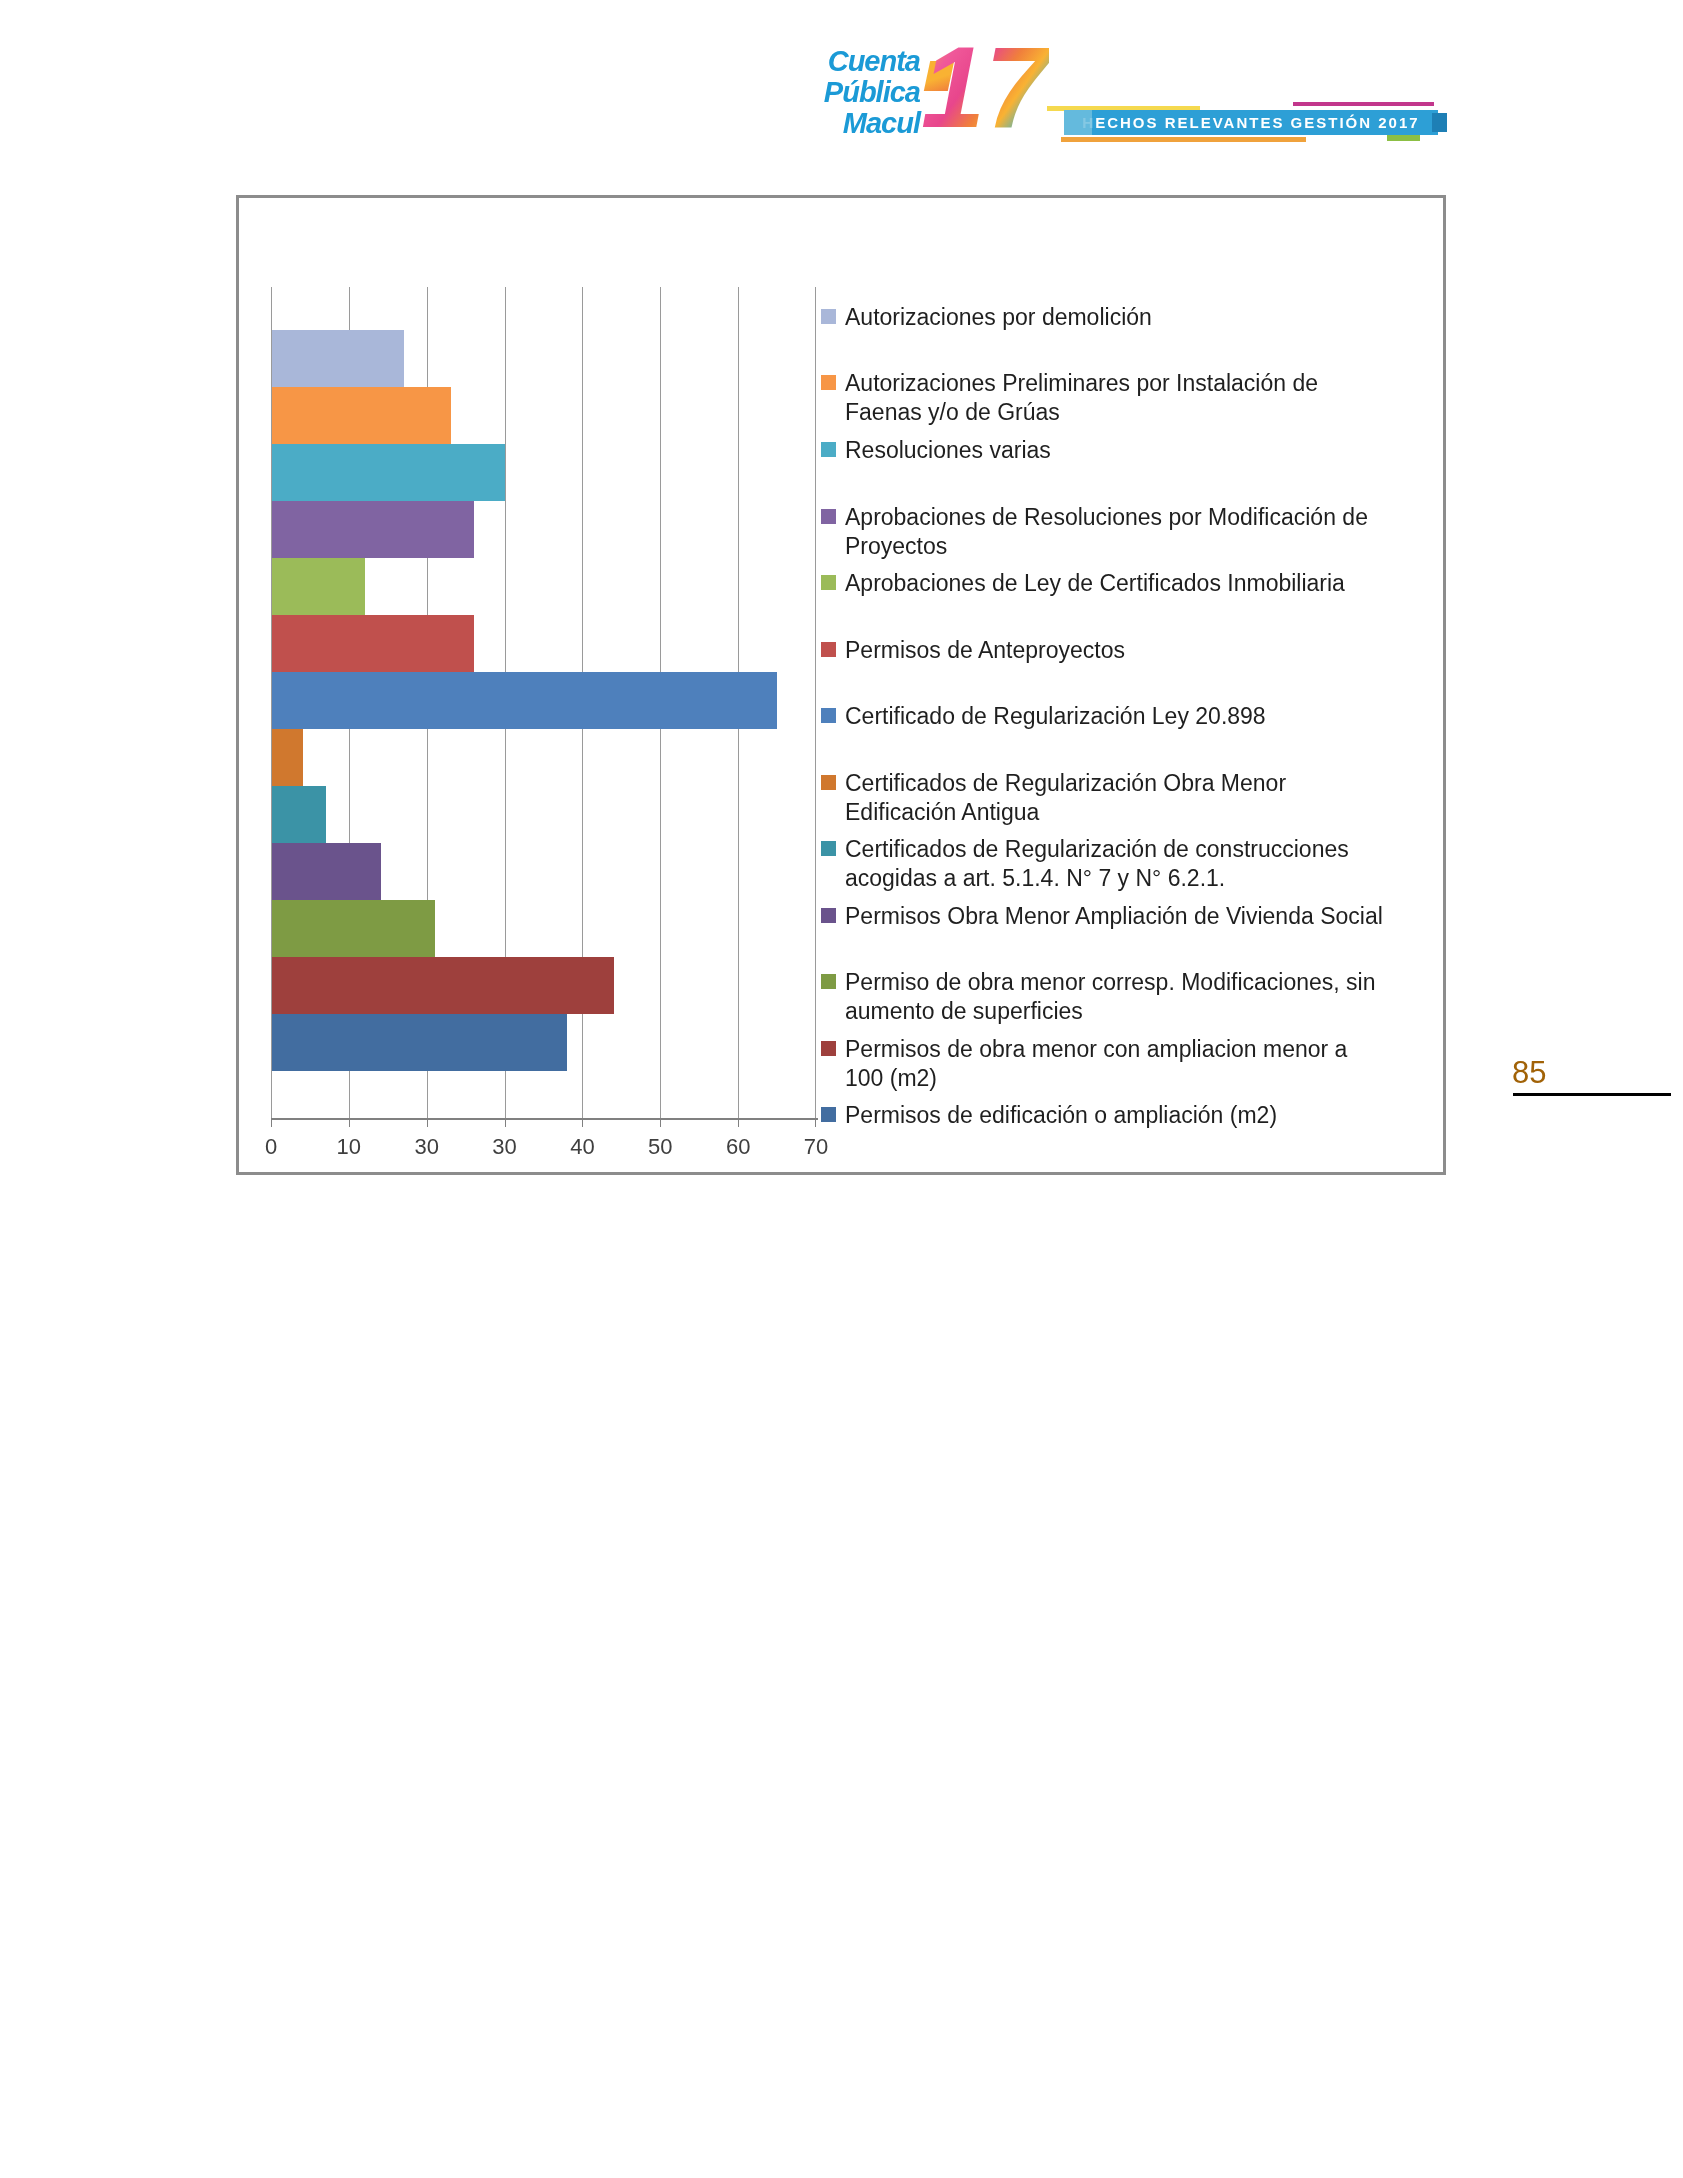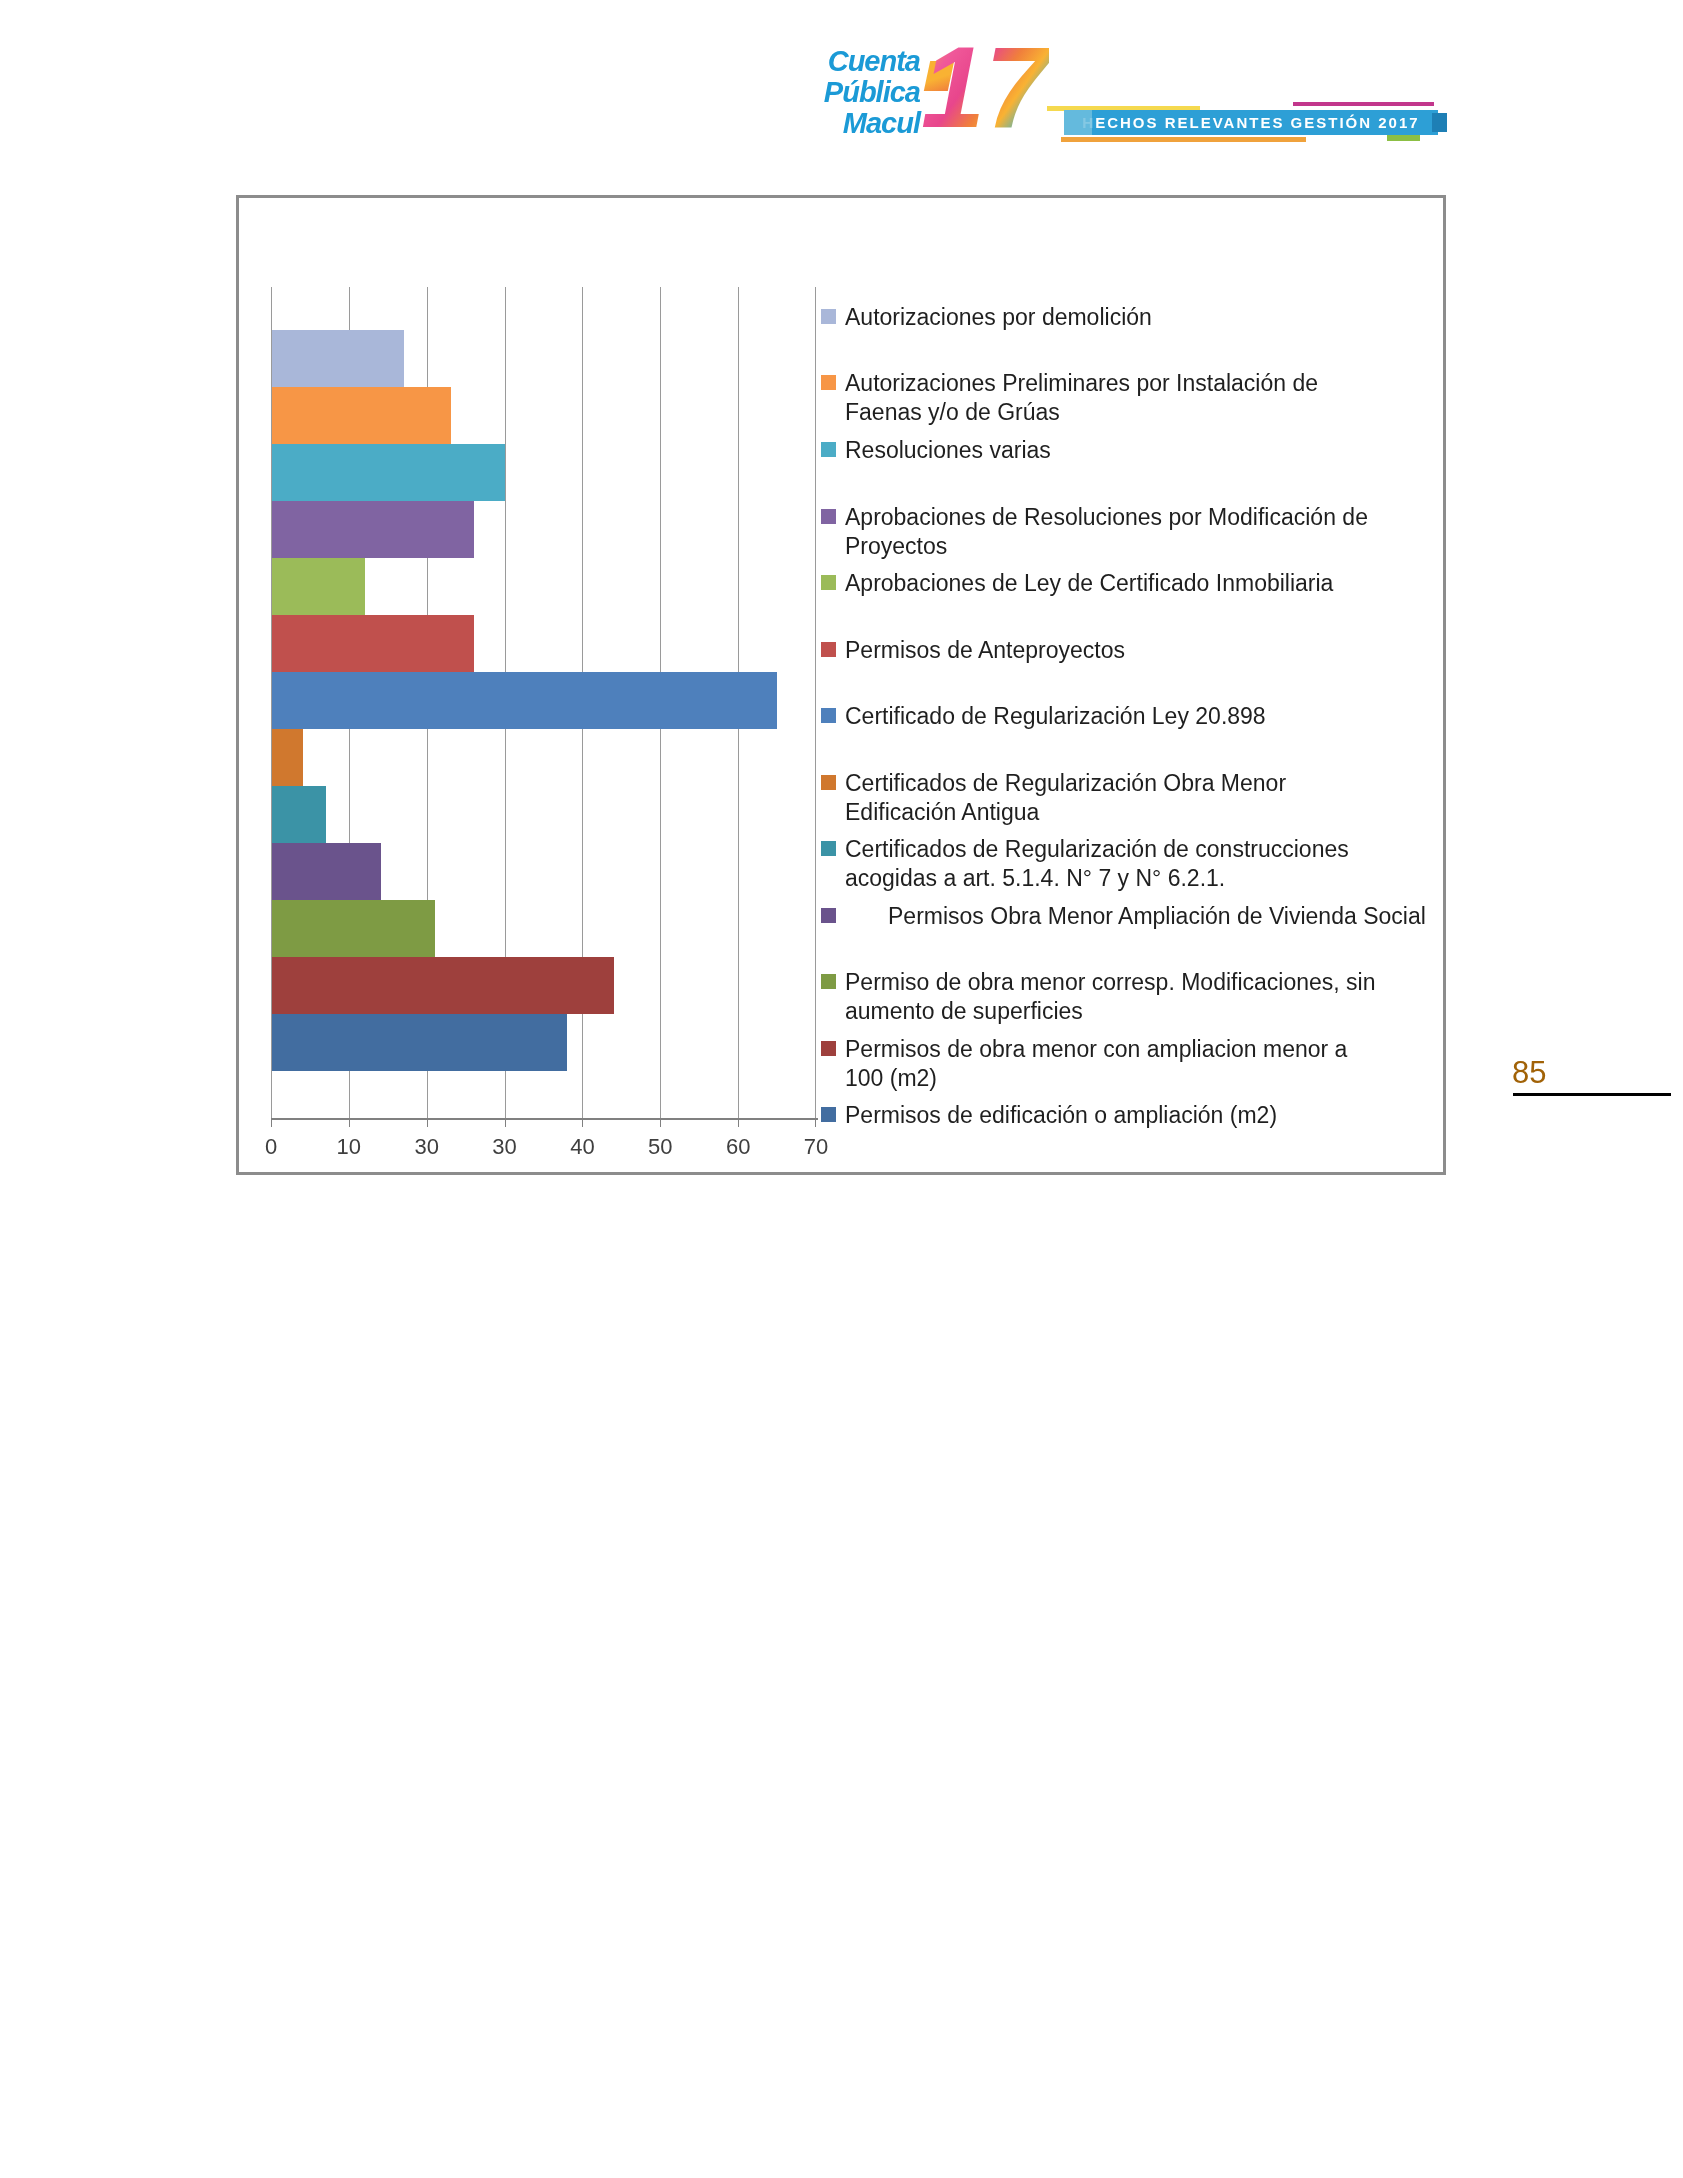--- a/index.html
+++ b/index.html
@@ -153,41 +153,41 @@
         <div class="legend-swatch" style="background: rgb(75, 172, 198);"></div>
         <div class="legend-label">Resoluciones varias</div>
       </div>
       <div class="legend-item" style="top: 305px;">
         <div class="legend-swatch" style="background: rgb(128, 100, 162);"></div>
         <div class="legend-label">Aprobaciones de Resoluciones por Modificación de
 Proyectos</div>
       </div>
       <div class="legend-item" style="top: 371px;">
         <div class="legend-swatch" style="background: rgb(155, 187, 89);"></div>
-        <div class="legend-label">Aprobaciones de Ley de Certificado Inmobiliaria</div>
+        <div class="legend-label">Aprobaciones de Ley de Certificados Inmobiliaria</div>
       </div>
       <div class="legend-item" style="top: 438px;">
         <div class="legend-swatch" style="background: rgb(192, 80, 77);"></div>
         <div class="legend-label">Permisos de Anteproyectos</div>
       </div>
       <div class="legend-item" style="top: 504px;">
         <div class="legend-swatch" style="background: rgb(78, 128, 188);"></div>
         <div class="legend-label">Certificado de Regularización Ley 20.898</div>
       </div>
       <div class="legend-item" style="top: 571px;">
         <div class="legend-swatch" style="background: rgb(208, 120, 46);"></div>
         <div class="legend-label">Certificados de Regularización Obra Menor
 Edificación Antigua</div>
       </div>
       <div class="legend-item" style="top: 637px;">
         <div class="legend-swatch" style="background: rgb(59, 147, 166);"></div>
         <div class="legend-label">Certificados de Regularización de construcciones
 acogidas a art. 5.1.4. N° 7 y N° 6.2.1.</div>
       </div>
-      <div class="legend-item" style="top: 704px; gap: 43px;">
+      <div class="legend-item" style="top: 704px;">
         <div class="legend-swatch" style="background: rgb(106, 83, 140);"></div>
         <div class="legend-label">Permisos Obra Menor Ampliación de Vivienda Social</div>
       </div>
       <div class="legend-item" style="top: 770px;">
         <div class="legend-swatch" style="background: rgb(126, 155, 68);"></div>
         <div class="legend-label">Permiso de obra menor corresp. Modificaciones, sin
 aumento de superficies</div>
       </div>
       <div class="legend-item" style="top: 837px;">
         <div class="legend-swatch" style="background: rgb(158, 64, 61);"></div>

